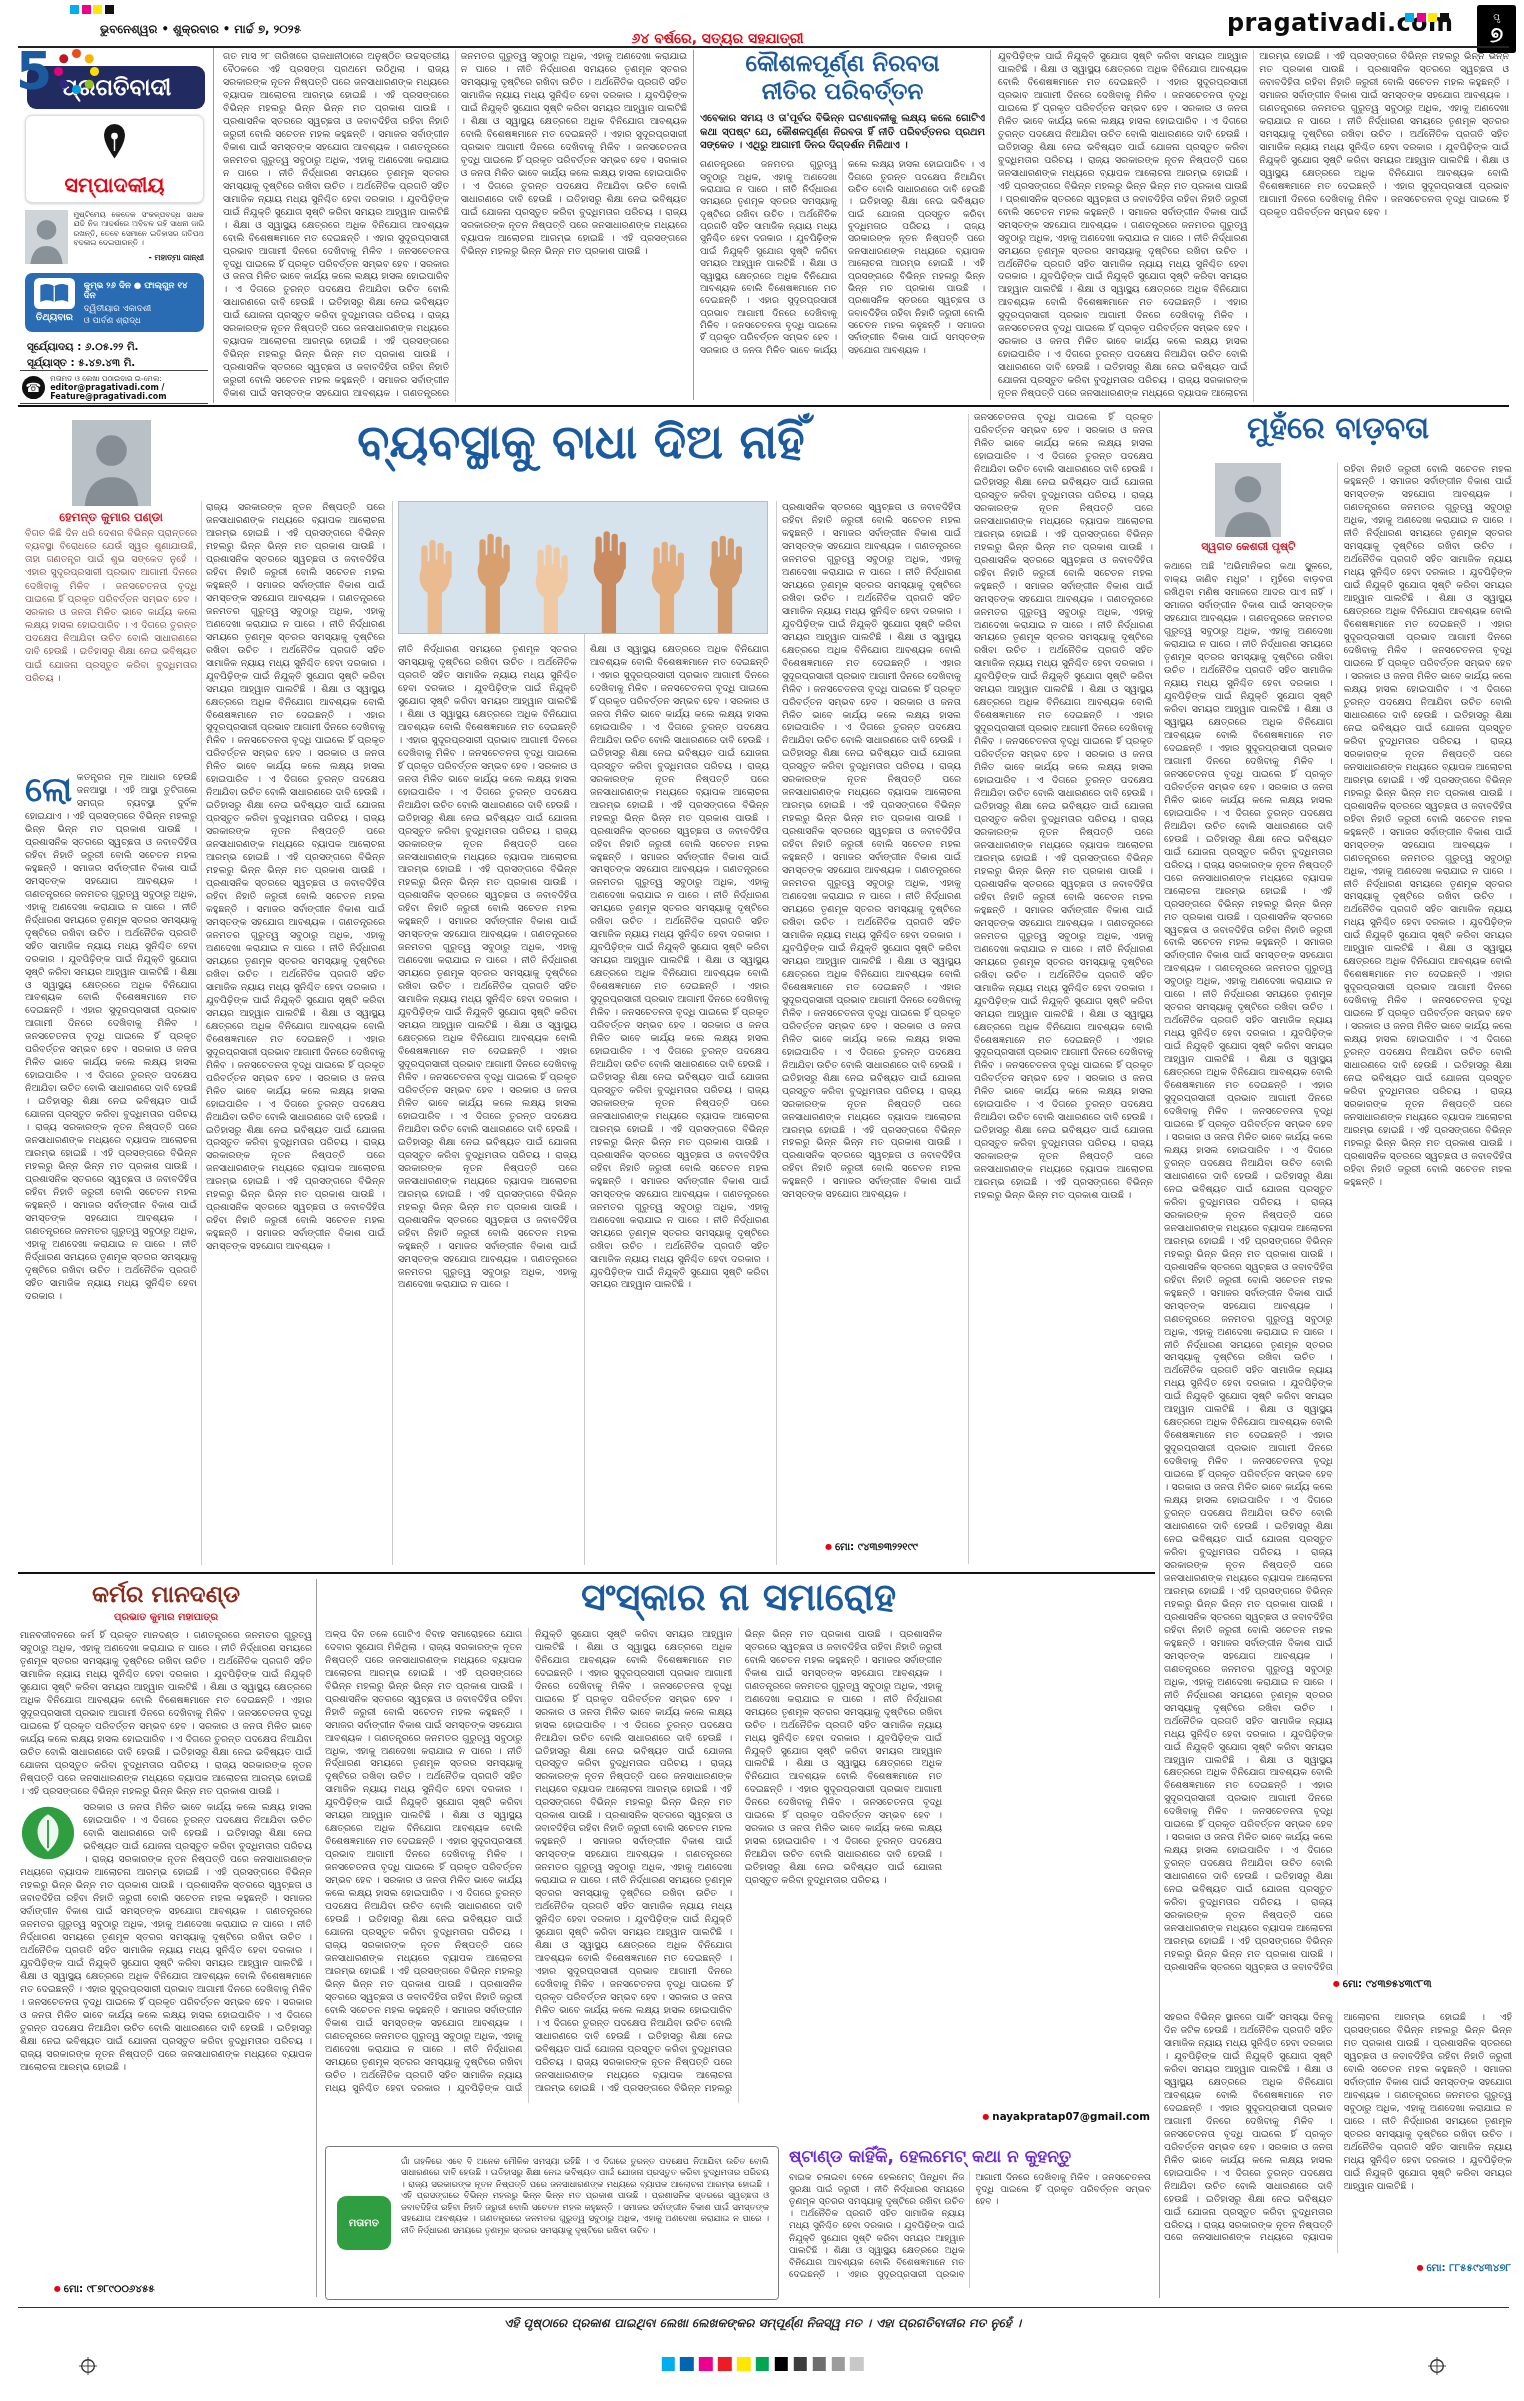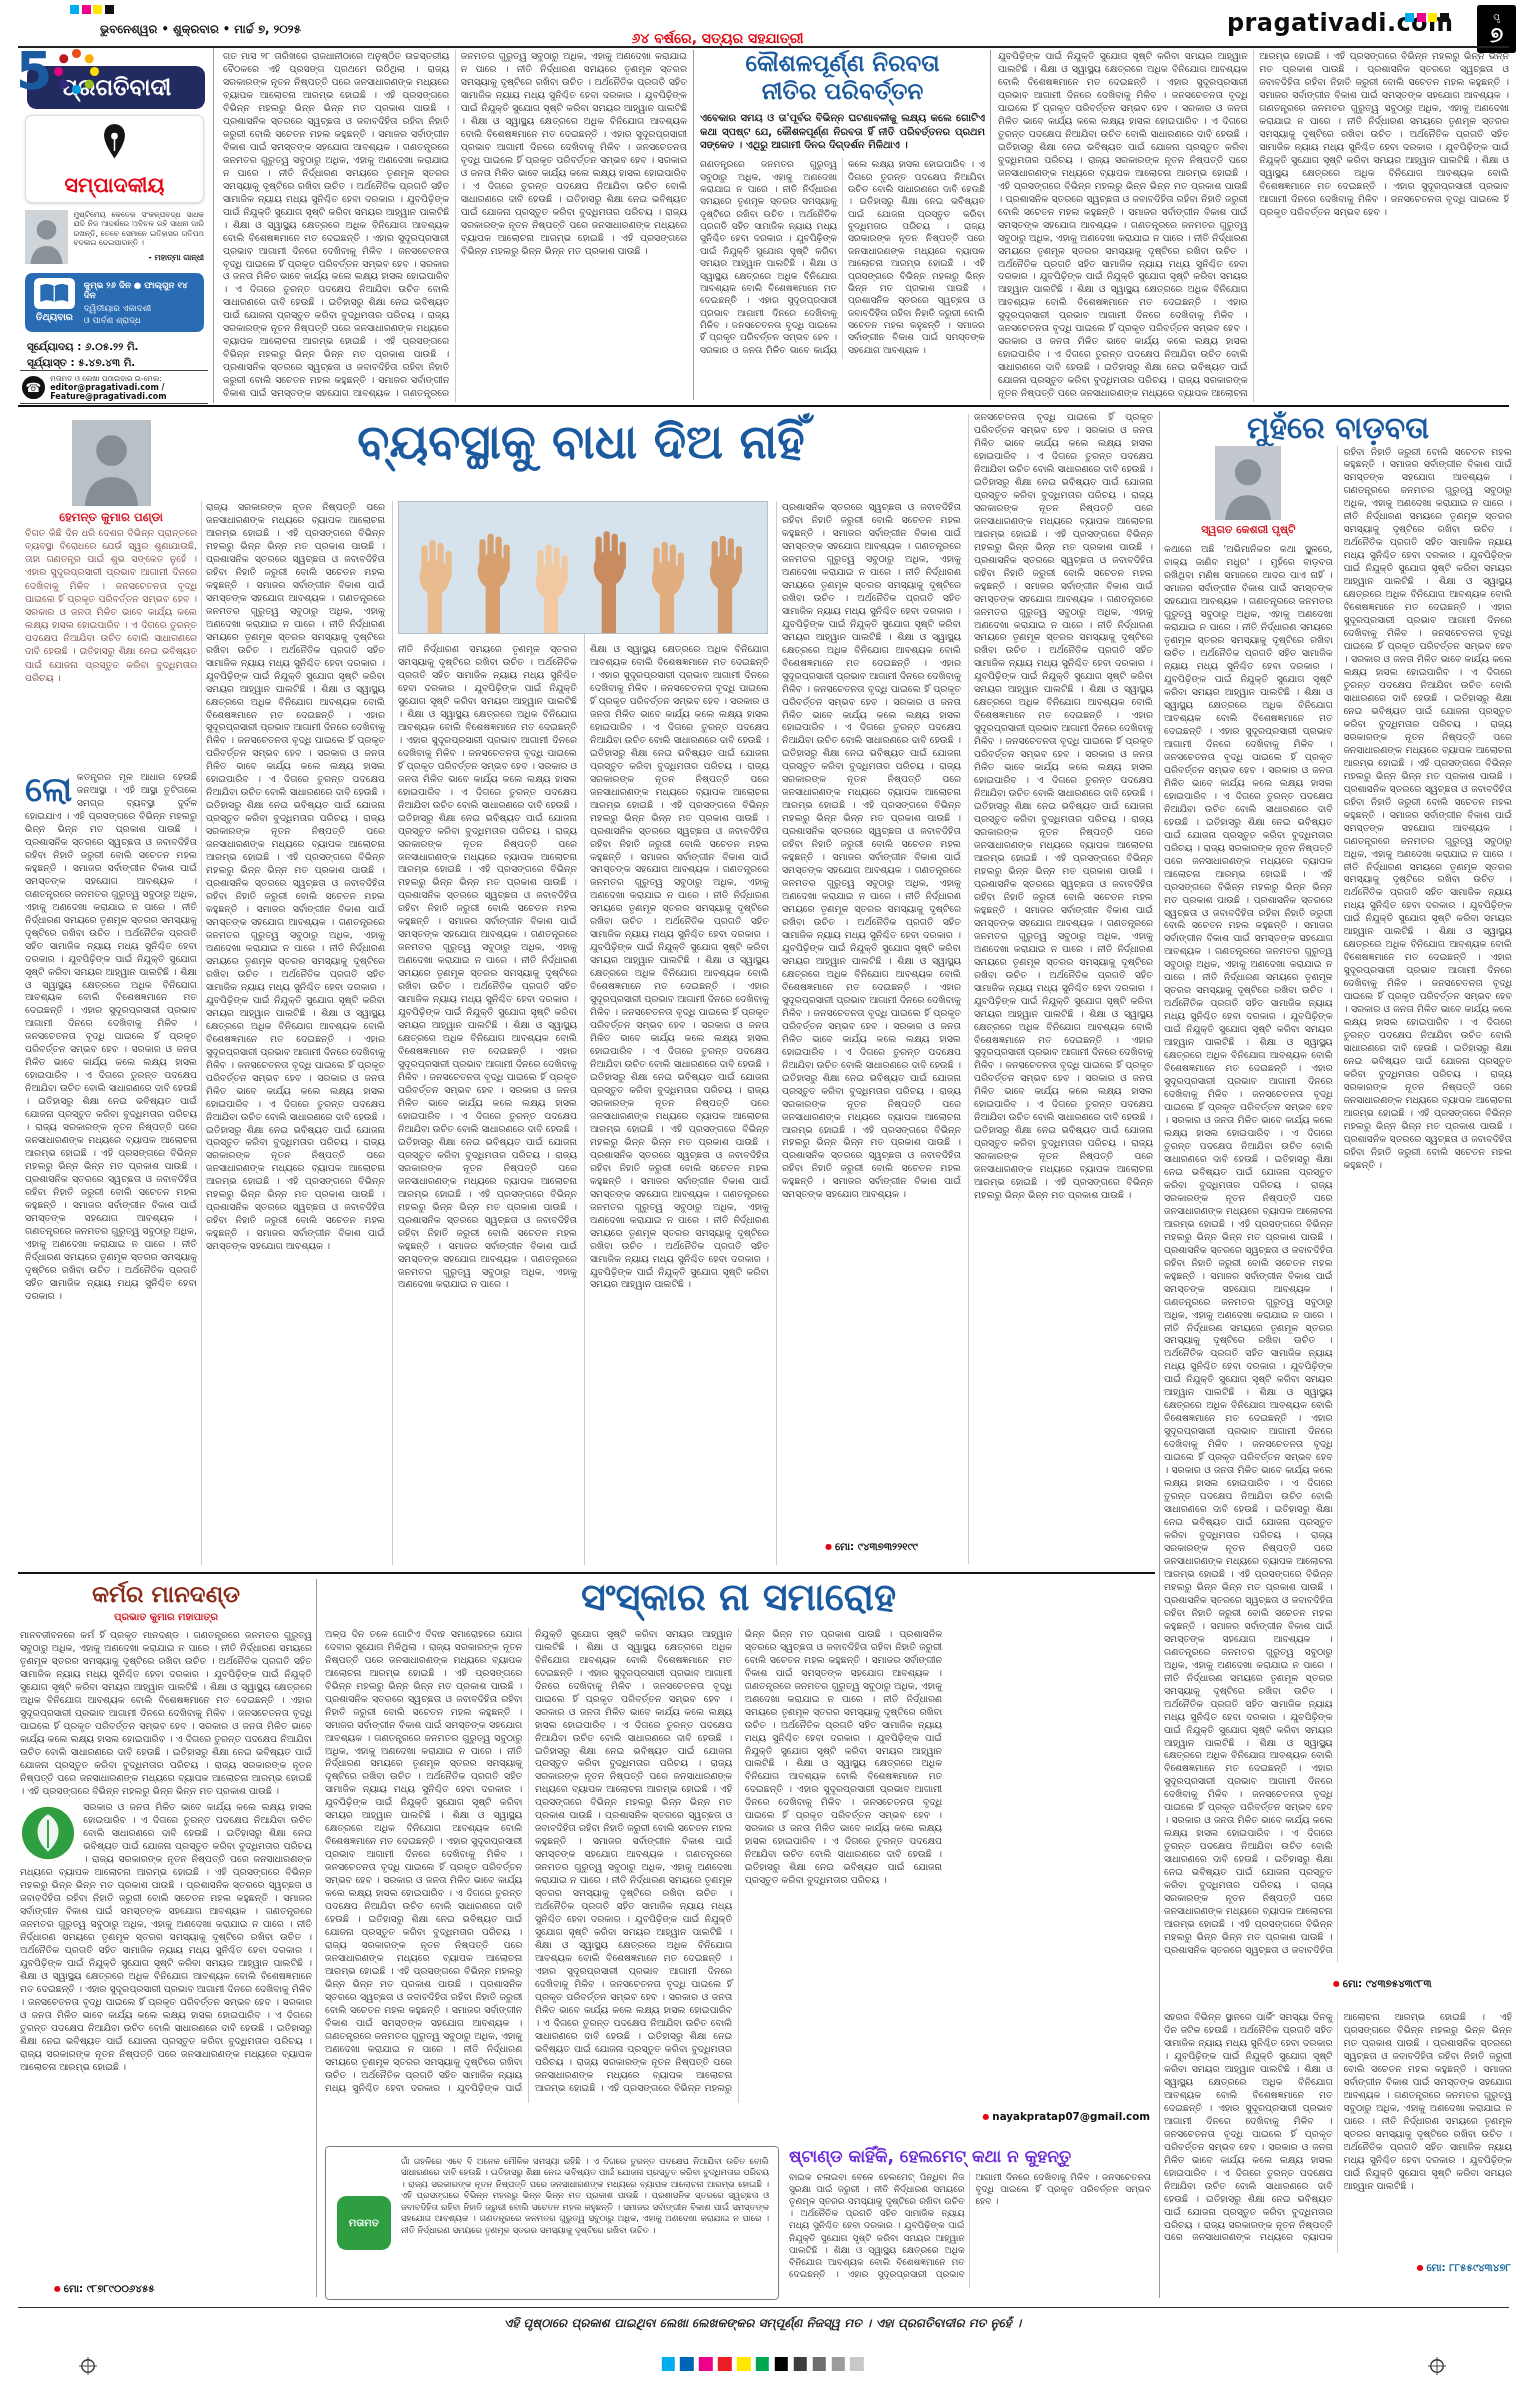--- a/index.html
+++ b/index.html
@@ -97,21 +97,21 @@
   .phone{background:#fff;font-weight:bold;font-size:10.3px;z-index:3;color:#111;padding:1.8px 0}
   .phone::before{content:"● ";color:#e30613;font-size:8px;vertical-align:1.3px}
   .ph-main{left:782px;top:1538px;width:179px;text-align:center}
   .ph-right{left:1333px;top:1975px;width:178px;text-align:left}
   .ph-add{left:1326px;top:2259px;width:185px;text-align:right;color:#16679a}
   .ph-karma{left:54px;top:2280px;width:224px;text-align:left}
   .email{left:915px;top:2108px;width:235px;text-align:right}
   
   .art-right{left:1164px;top:411px;width:348px;height:1586px;overflow:hidden}
   .ar-hl{color:#1c5aa0;font-size:30px;font-weight:800;text-align:center;line-height:1.15}
-  .ar-cols{margin-top:0;height:1516px;column-count:2;column-gap:10.8px;column-rule:0.9px solid #c9c9c9;column-fill:auto;overflow:hidden}
+  .ar-cols{margin-top:17px;height:1516px;column-count:2;column-gap:10.8px;column-rule:0.9px solid #c9c9c9;column-fill:auto;overflow:hidden}
   .authcard{break-inside:avoid;display:flex;flex-direction:column;align-items:center;margin-bottom:5.4px}
   .authcard .photo{width:66px;height:74px}
   .addendum{left:1164px;top:2011px;width:348px;height:242px;column-count:2;column-gap:10.8px;column-rule:0.9px solid #c9c9c9;column-fill:auto;overflow:hidden}
   
   .karma{left:20px;top:1581px;width:292px;height:698px;overflow:hidden}
   .karma h3{color:#8a2a1a;font-size:23px;font-weight:800;text-align:center}
   .kby{color:#d41420;font-size:10px;font-weight:bold;text-align:center;margin:2.7px 0 6.3px}
   .leaf{float:left;width:56px;height:56px;margin:3.6px 7.2px 1.8px 0}
   
   .sanskar{left:325px;top:1577px;width:827px}

